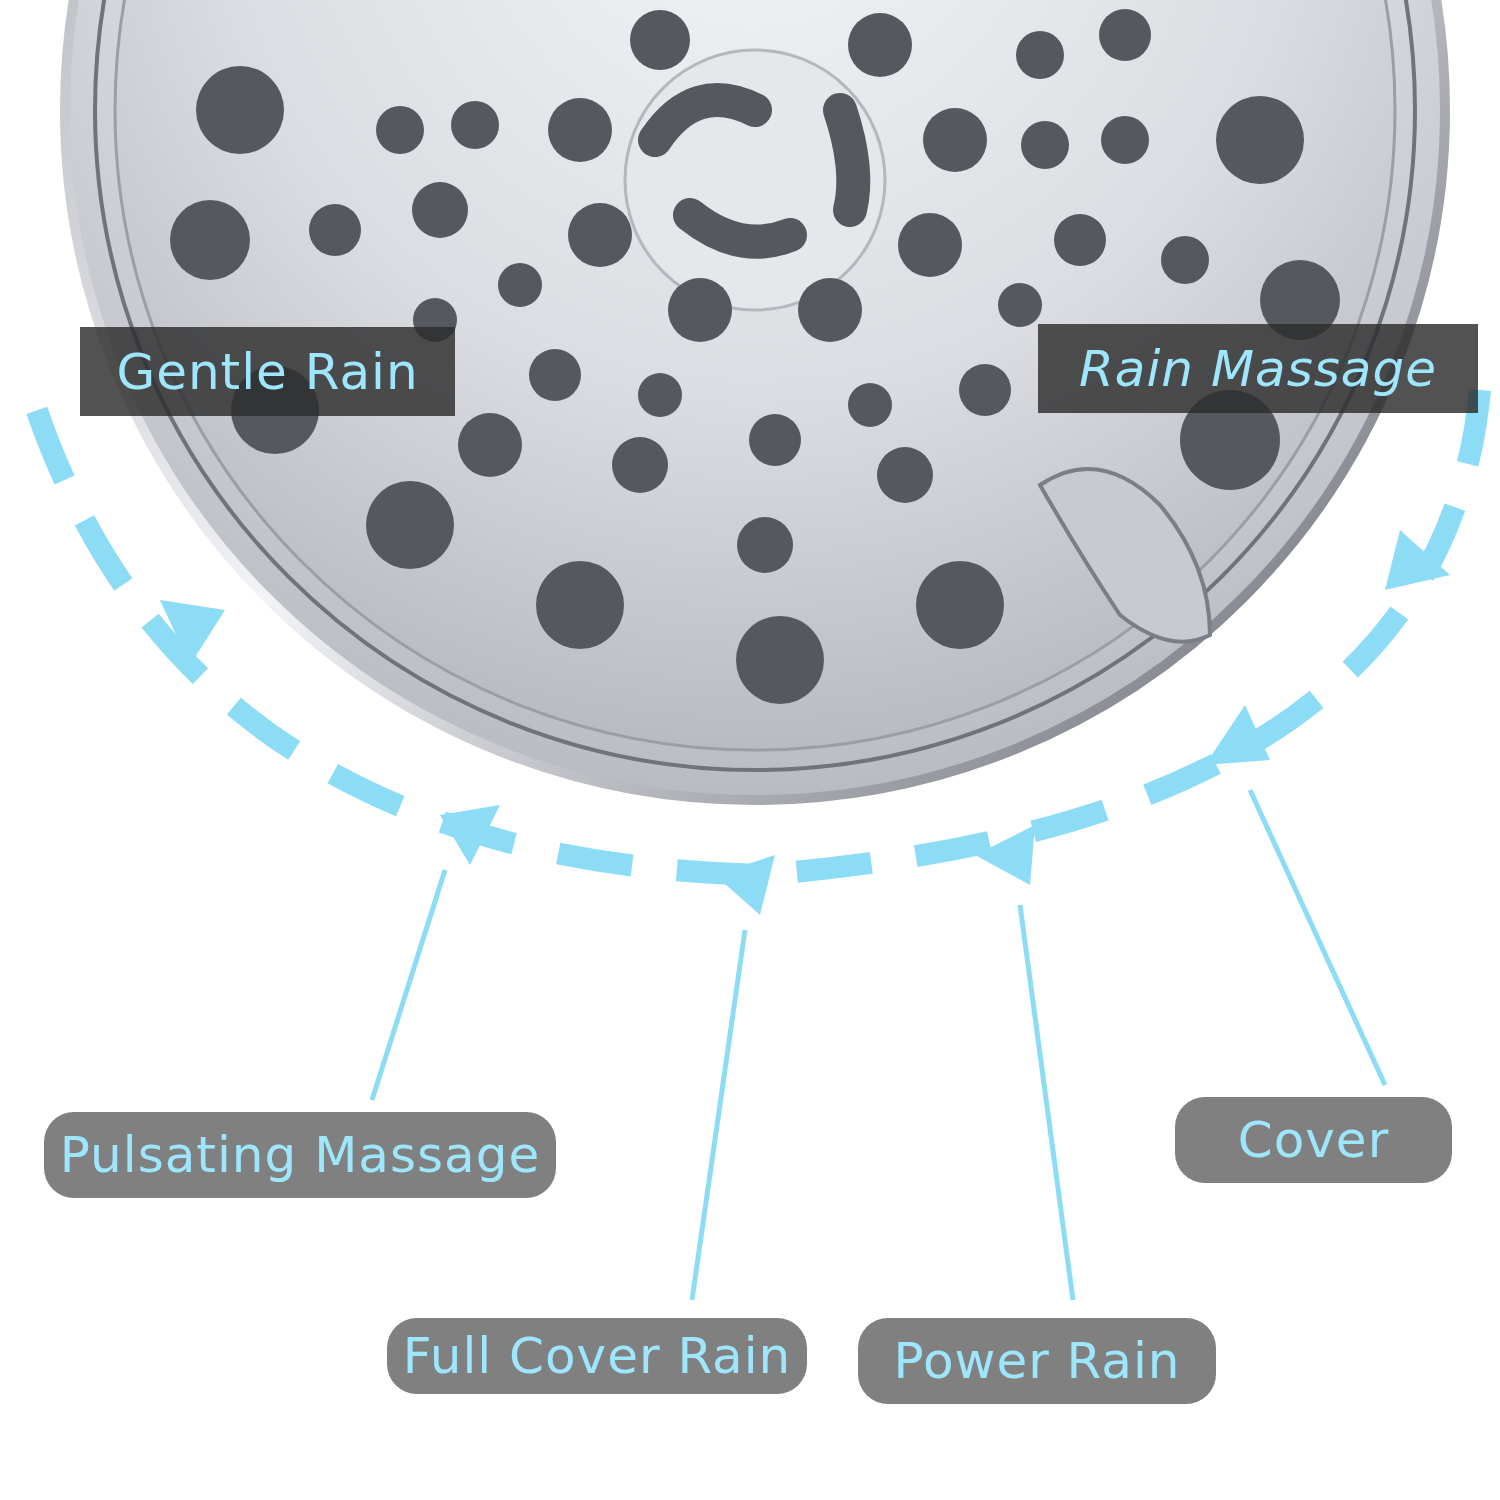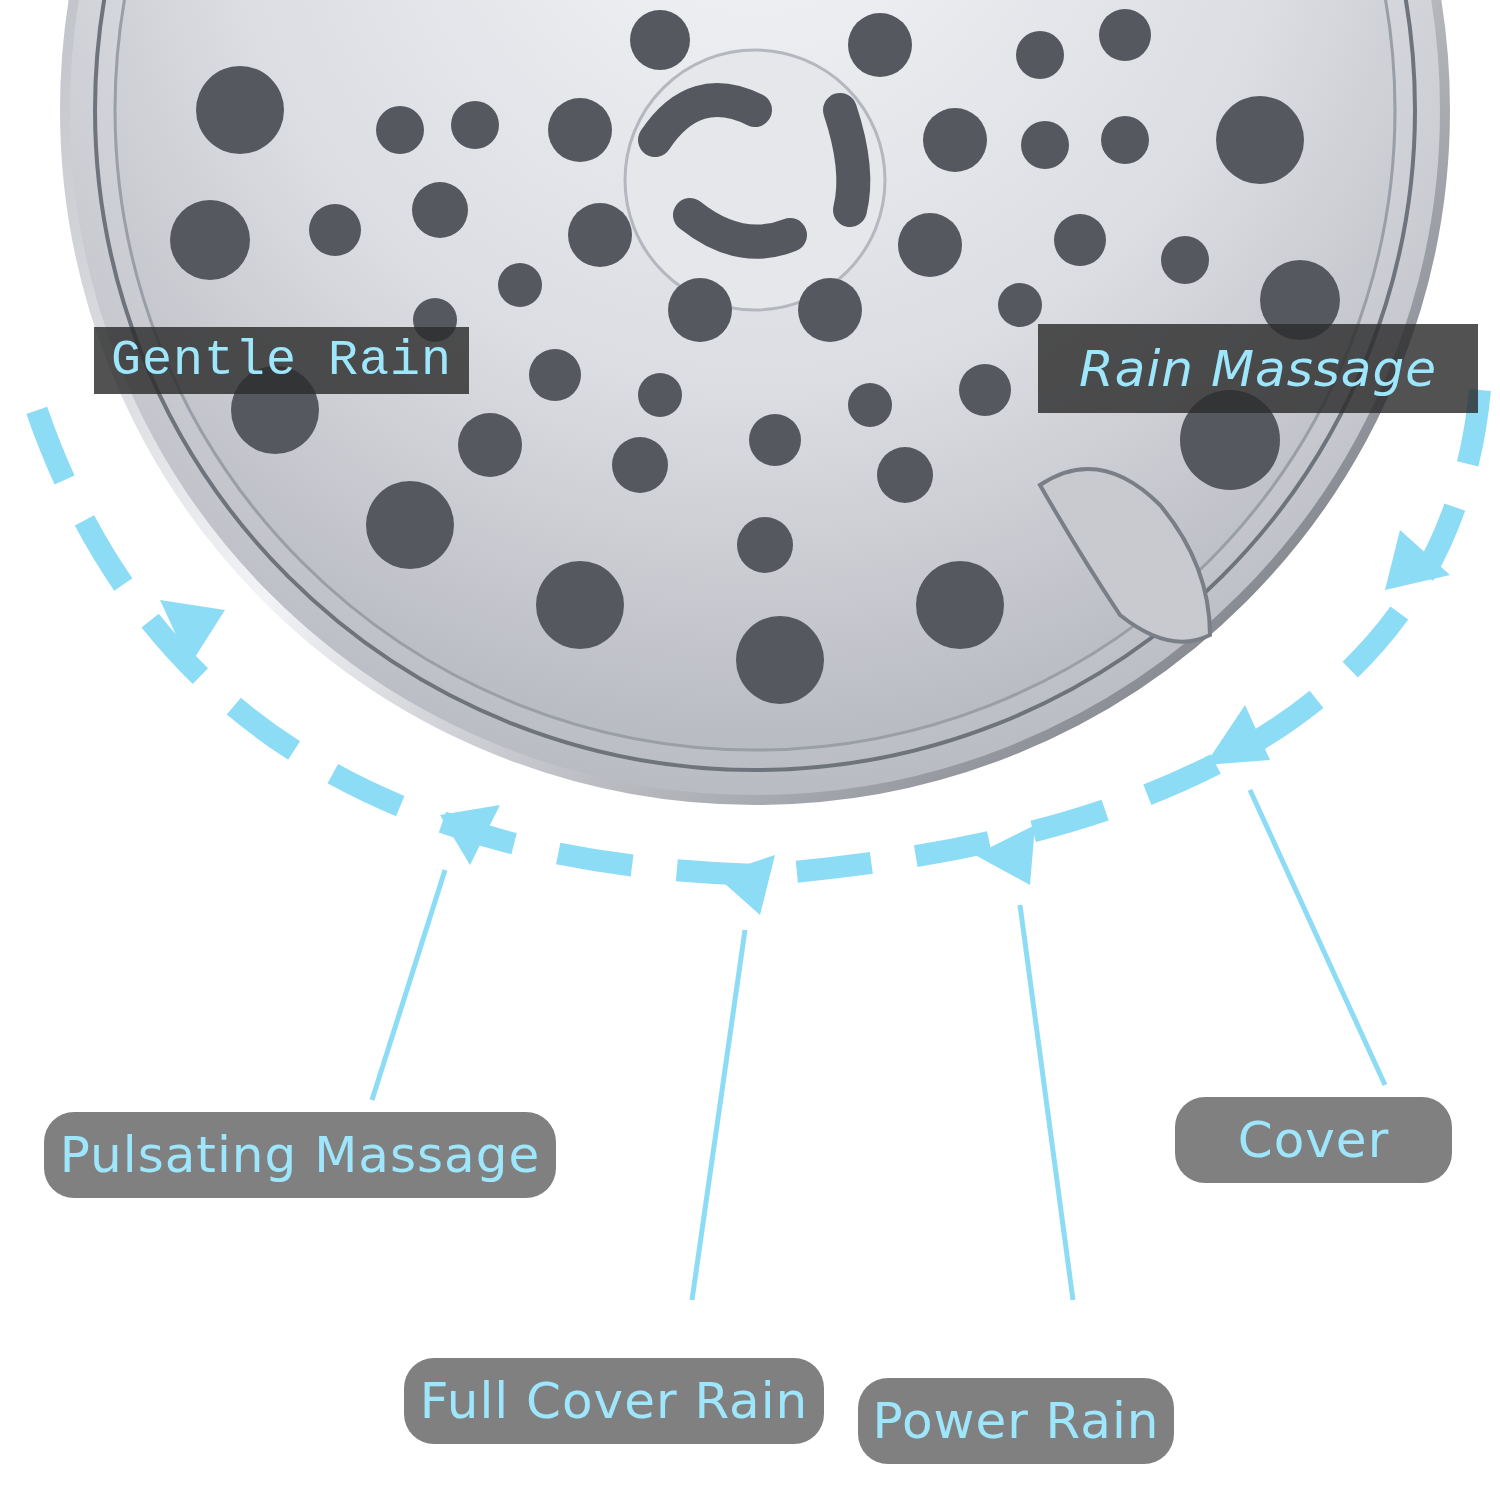--- a/index.html
+++ b/index.html
@@ -111,19 +111,19 @@
     </g>
 
     <g stroke="#8ddcf6" stroke-width="5">
       <line x1="445" y1="870" x2="372" y2="1100"></line>
       <line x1="745" y1="930" x2="692" y2="1300"></line>
       <line x1="1020" y1="905" x2="1073" y2="1300"></line>
       <line x1="1250" y1="790" x2="1385" y2="1085"></line>
     </g>
   </svg>
 
-  <div class="label dark" style="left:94px; top:327px; width:375px; height:67px;font-family:Liberation Mono, monospace;">Gentle Rain</div>
+  <div class="label dark" style="left:80px; top:327px; width:375px; height:89px;">Gentle Rain</div>
   <div class="label dark" style="left:1038px; top:324px; width:440px; height:89px;font-style:italic;">Rain Massage</div>
   <div class="label grey" style="left:44px; top:1112px; width:512px; height:86px;">Pulsating Massage</div>
   <div class="label grey" style="left:1175px; top:1097px; width:277px; height:86px;">Cover</div>
-  <div class="label grey" style="left:387px; top:1358px; width:420px; height:86px;margin-left:17px;">Full Cover Rain</div>
-  <div class="label grey" style="left:858px; top:1378px; width:316px; height:86px;">Power Rain</div>
+  <div class="label grey" style="left:387px; top:1318px; width:420px; height:76px;">Full Cover Rain</div>
+  <div class="label grey" style="left:858px; top:1318px; width:358px; height:86px;">Power Rain</div>
 </div>
 
 </body></html>

